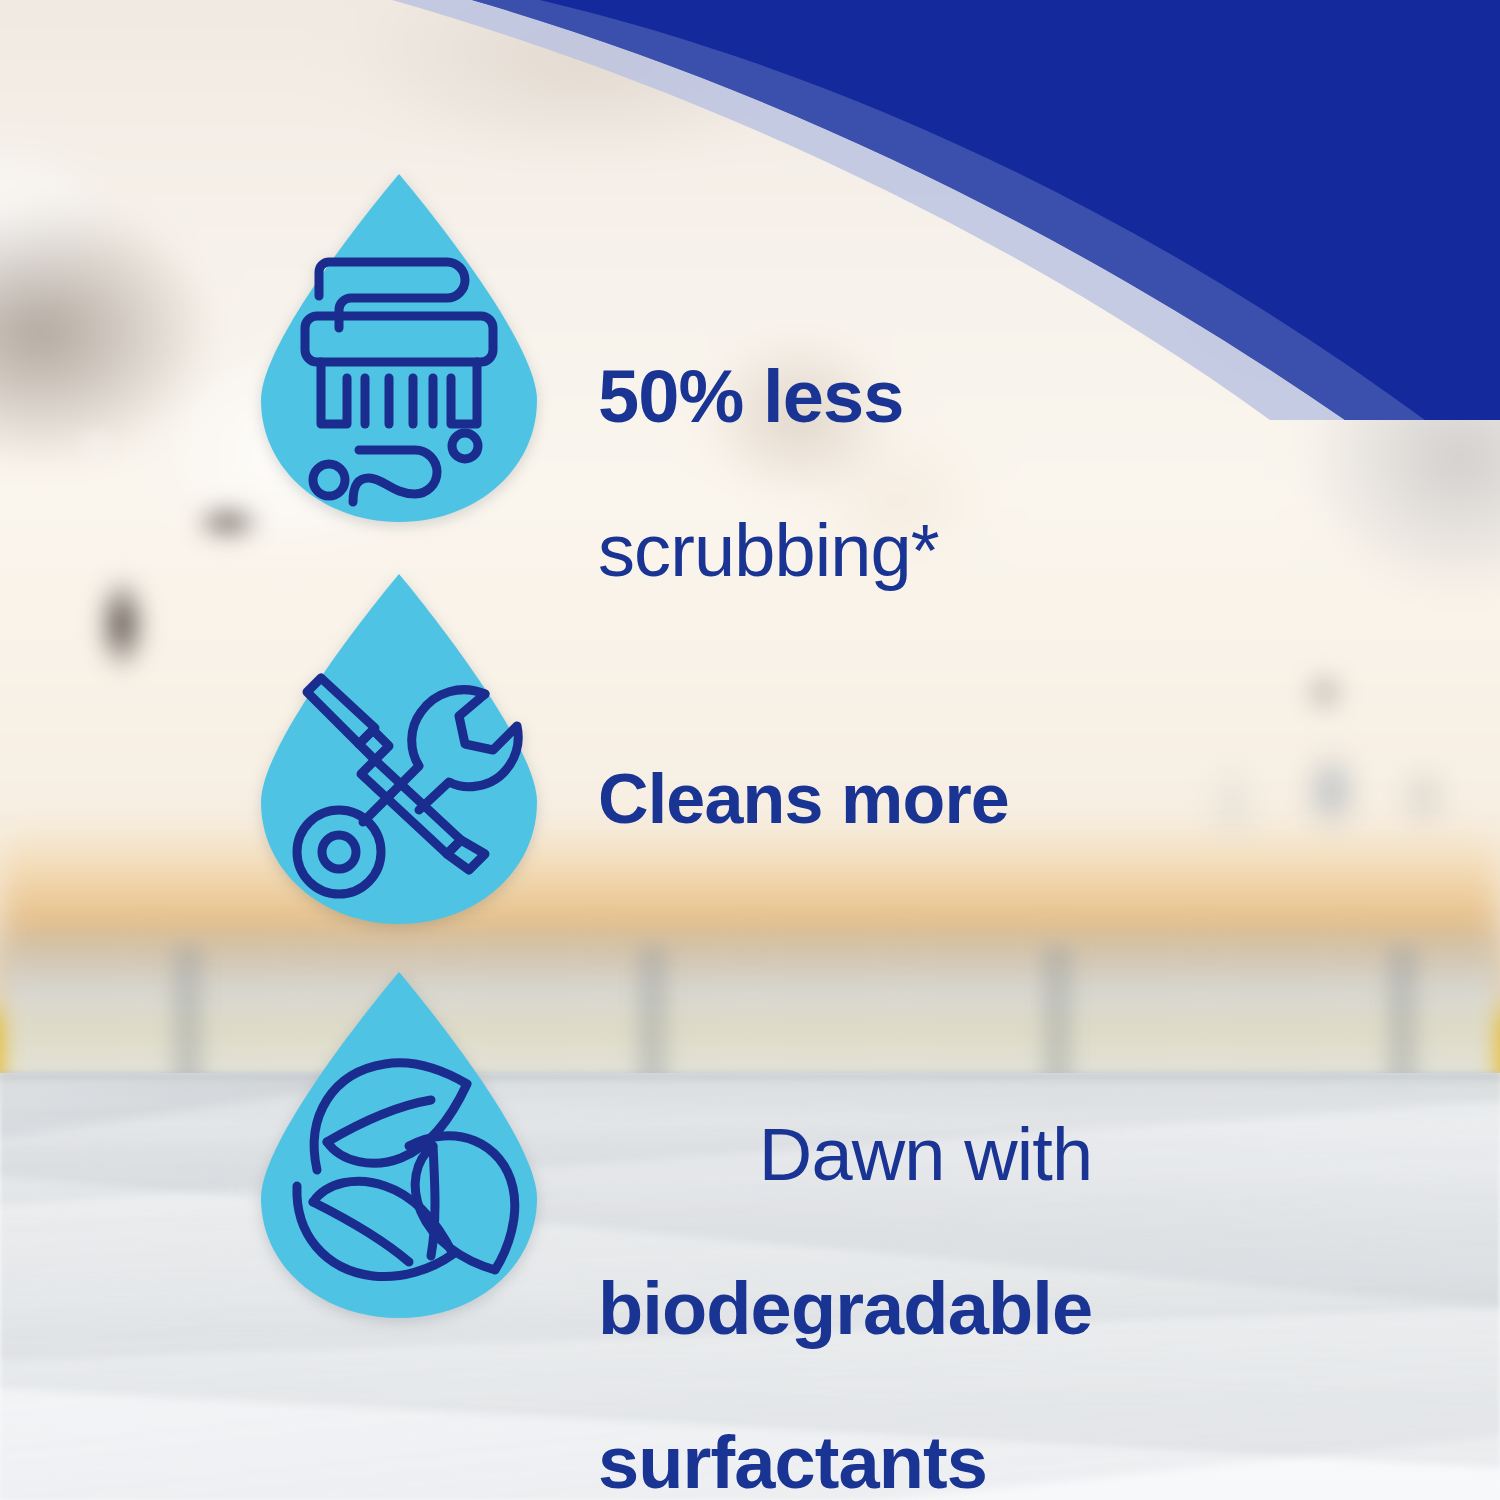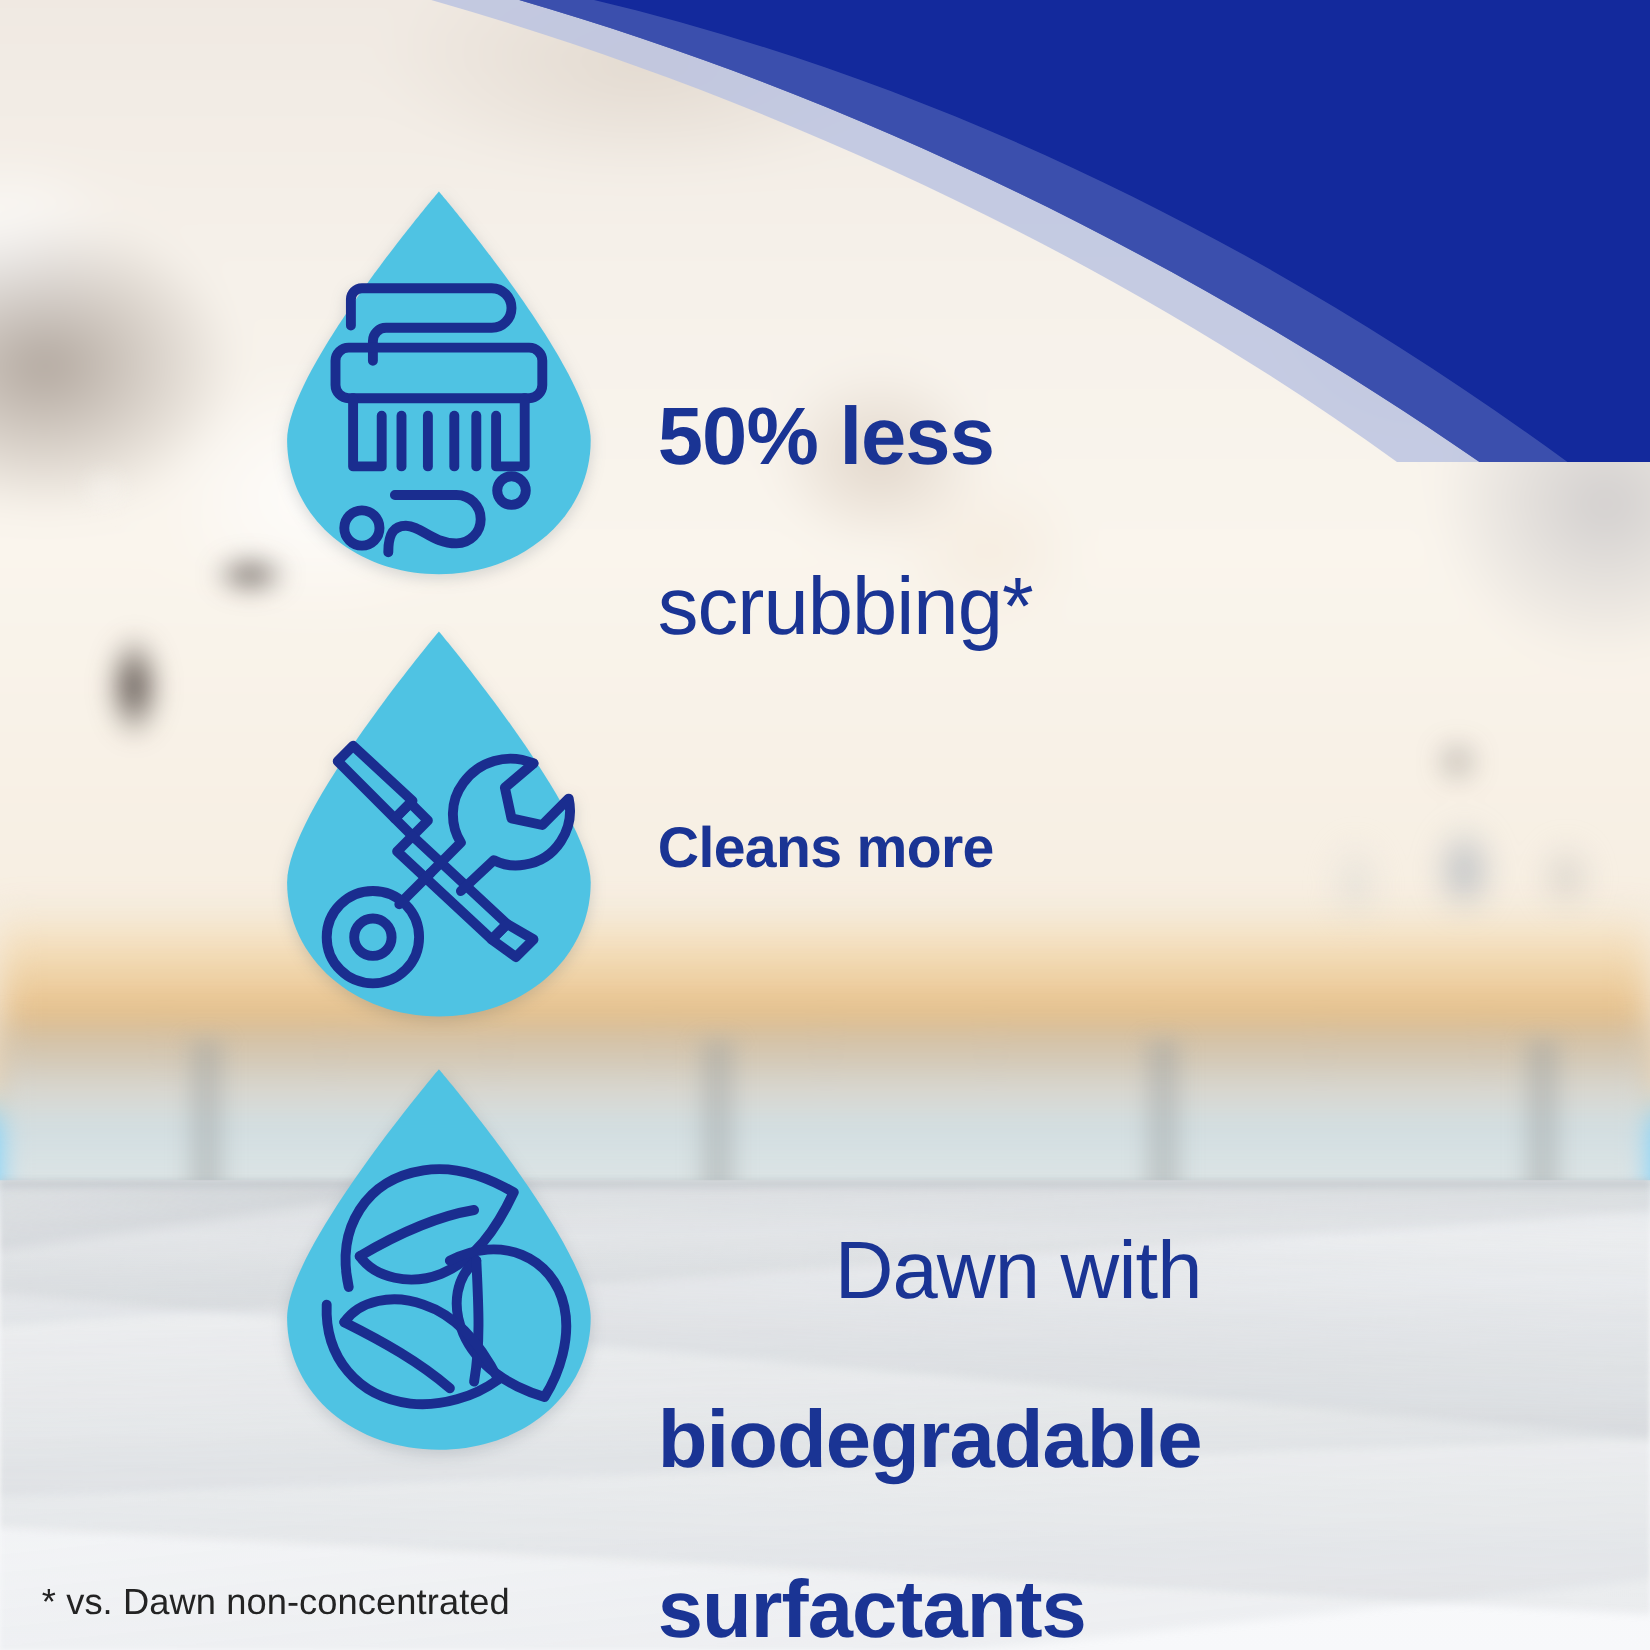--- a/index.html
+++ b/index.html
@@ -9,21 +9,21 @@
   }
   body {
     font-family: "Liberation Sans", sans-serif;
   }
 
   #canvas {
     position: relative;
     width: 1500px;
     height: 1500px;
     overflow: hidden;
-    background: #7dd3fc;
+    background: #eab308;
   }
 
   
   .bg-photo {
     position: absolute;
     inset: 0;
     overflow: hidden;
   }
   
   .bg-wall {
@@ -155,21 +155,21 @@
     color: #1a3494;
     line-height: 1.04;
     letter-spacing: -0.012em;
     white-space: pre-line;
   }
   .claim .ln { display: block; }
   .claim .bold { font-weight: 700; }
   .claim .reg  { font-weight: 400; text-align: right; }
 
   #claim-1 { left: 598px; top: 282px; font-size: 74px; }
-  #claim-2 { left: 598px; top: 690px; font-size: 52px; }
+  #claim-2 { left: 598px; top: 690px; font-size: 70px; }
   #claim-3 { left: 598px; top: 1040px; font-size: 74px; }
 
   .footnote {
     position: absolute;
     left: 38px;
     top: 1437px;
     font-size: 33px;
     font-weight: 400;
     color: #232323;
     letter-spacing: 0.002em;
@@ -272,15 +272,14 @@
   <div class="claim" id="claim-2">
     <span class="ln bold">Cleans more</span>
   </div>
 
   <div class="claim" id="claim-3">
     <span class="ln reg">Dawn with</span>
     <span class="ln bold">biodegradable</span>
     <span class="ln bold">surfactants</span>
   </div>
 
-  <div class="footnote">* vs. Dawn non-concentrated</div>
 
 </div>
 
 </body></html>

